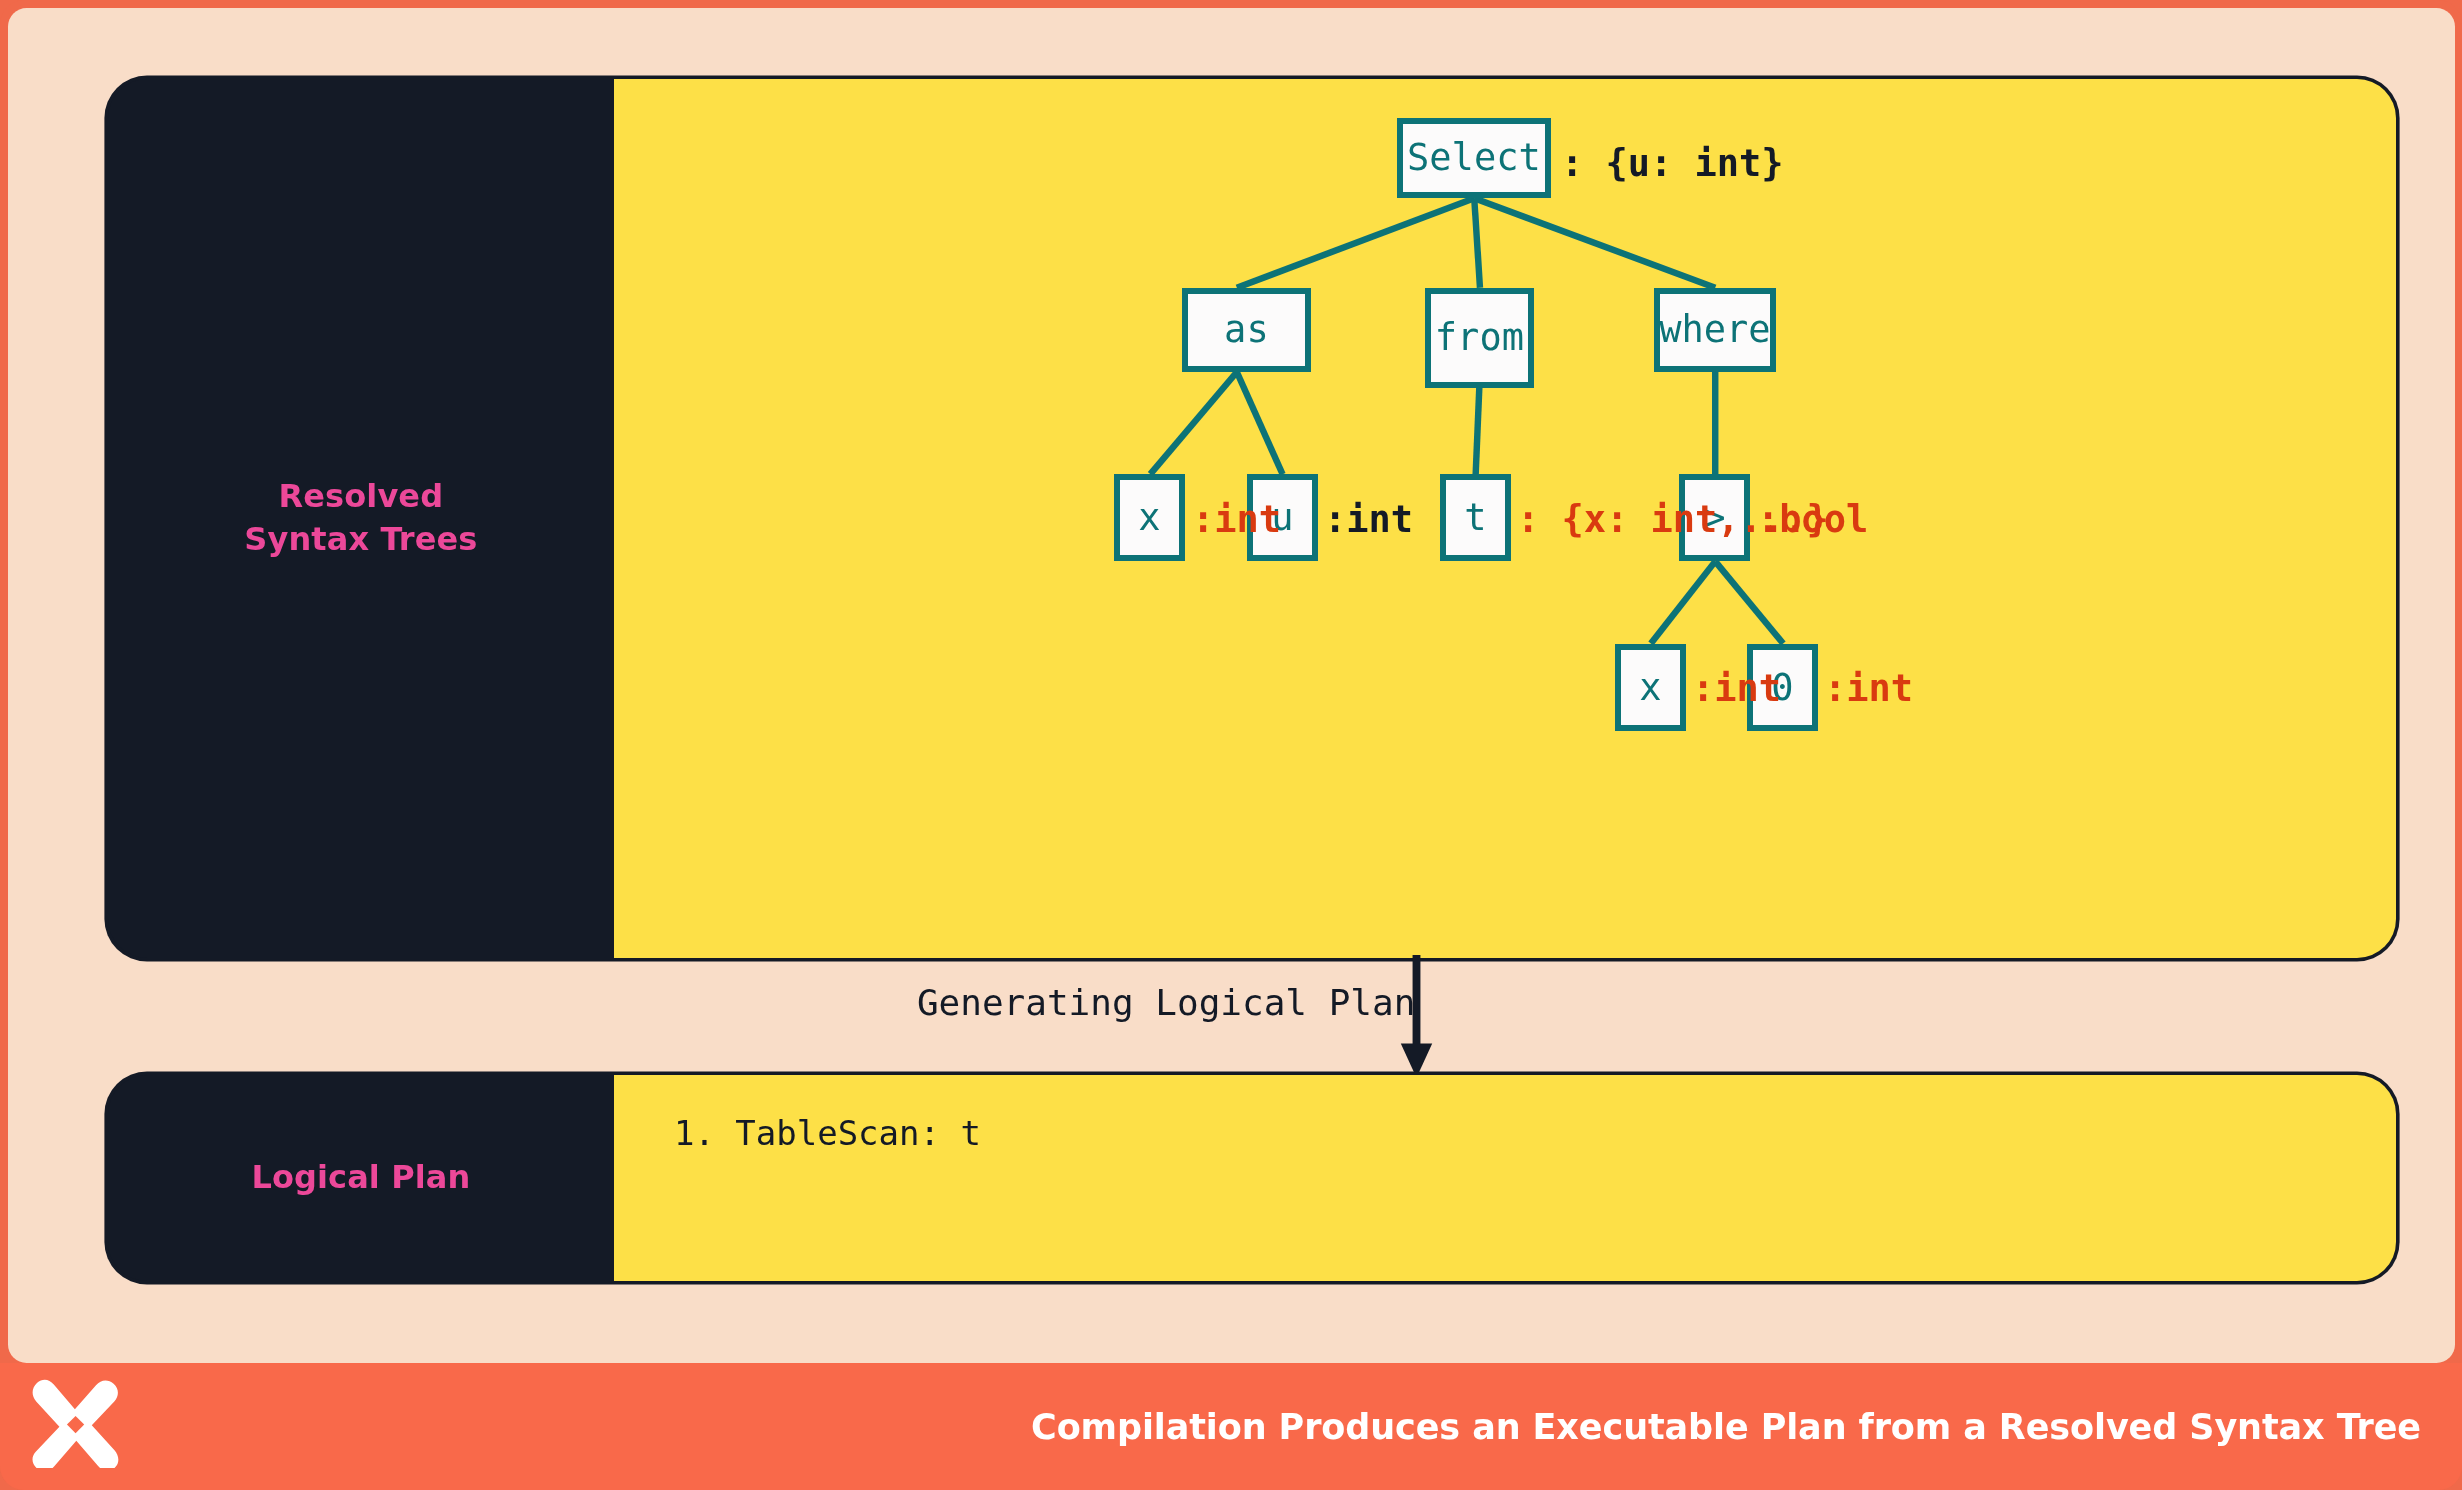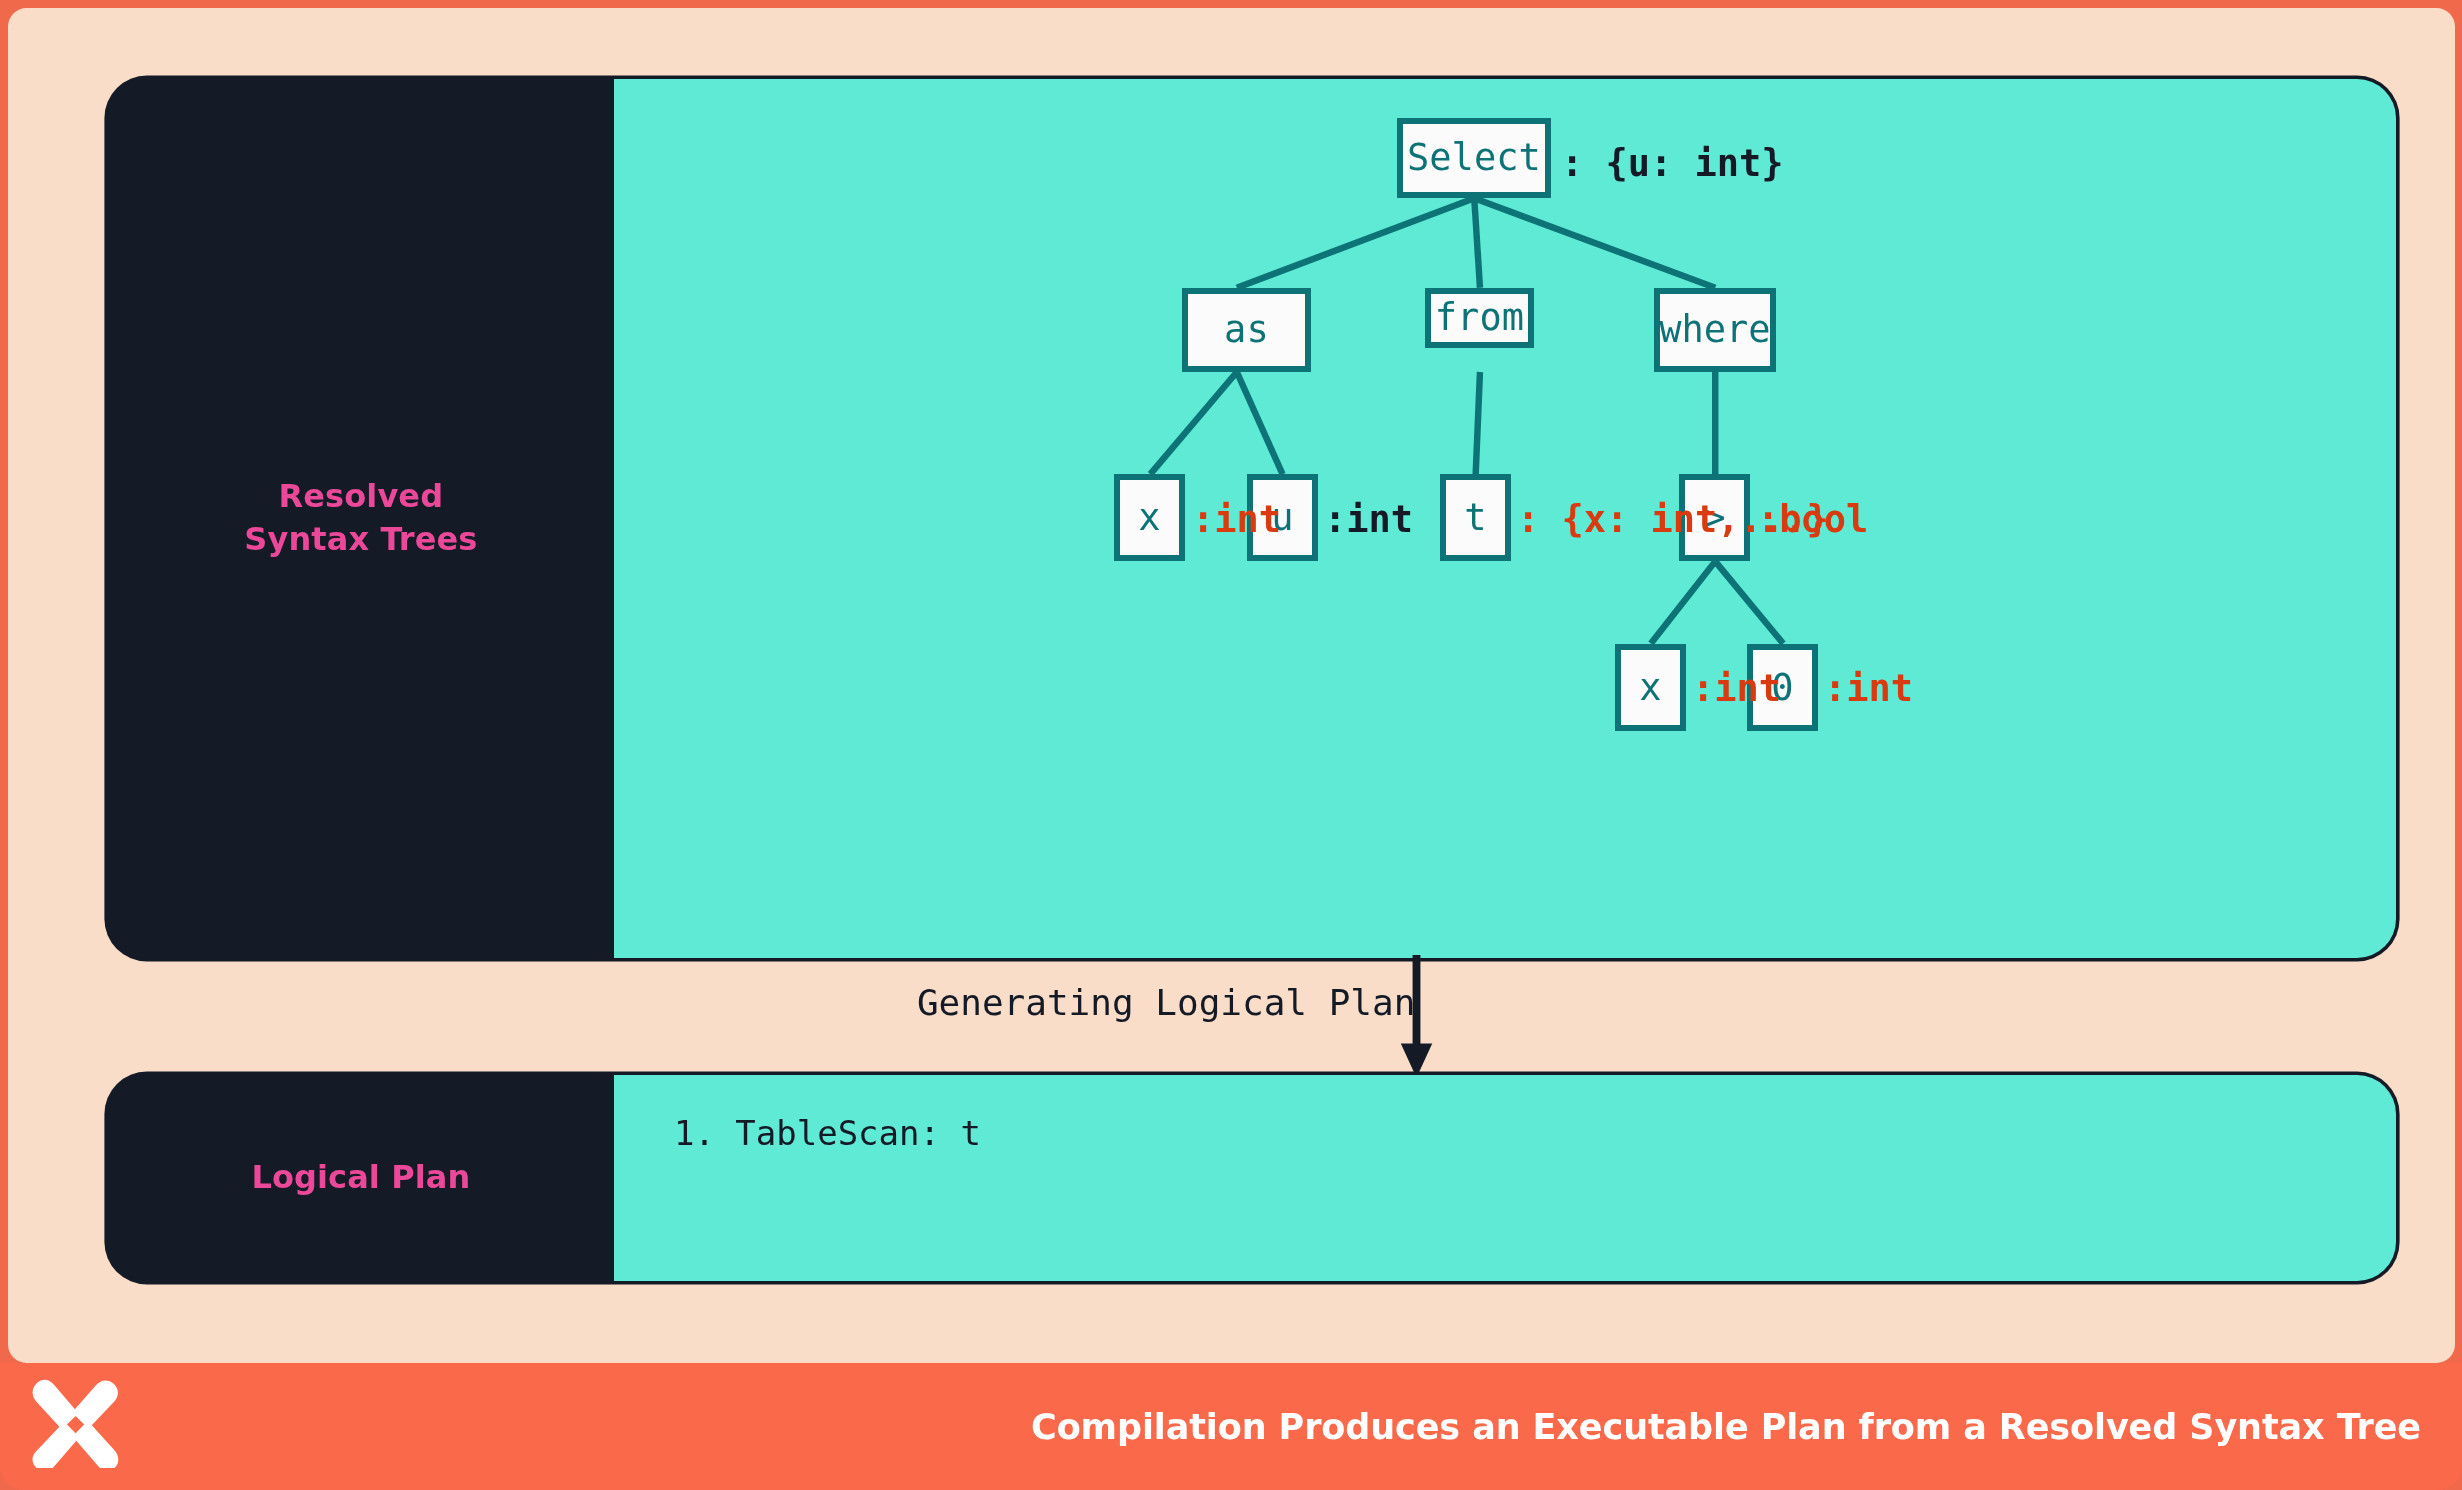--- a/index.html
+++ b/index.html
@@ -60,21 +60,21 @@
     text-align: center;
     letter-spacing: 0.1px;
   }
 
   .panel-body {
     position: absolute;
     top: 0;
     left: 506px;
     right: 0;
     height: 100%;
-    background: #5eead4;
+    background: #fde047;
   }
 
   
   #rst-panel {
     left: 100px;
     top: 71px;
     width: 2288px;
     height: 879px;
   }
 
@@ -213,21 +213,21 @@
               <line x1="1203" y1="167" x2="1540" y2="292" stroke="#0D7377" stroke-width="9"></line>
               <line x1="871" y1="410" x2="750" y2="553" stroke="#0D7377" stroke-width="9"></line>
               <line x1="871" y1="410" x2="935" y2="553" stroke="#0D7377" stroke-width="9"></line>
               <line x1="1211" y1="410" x2="1205" y2="553" stroke="#0D7377" stroke-width="9"></line>
               <line x1="1540" y1="410" x2="1540" y2="553" stroke="#0D7377" stroke-width="9"></line>
               <line x1="1540" y1="675" x2="1450" y2="790" stroke="#0D7377" stroke-width="9"></line>
               <line x1="1540" y1="675" x2="1635" y2="790" stroke="#0D7377" stroke-width="9"></line>
             </svg>
         <div class="node" style="left: 783px; top: 39px; width: 154px; height: 80px;">Select</div>
             <div class="node" style="left: 568px; top: 209px; width: 129px; height: 84px;">as</div>
-            <div class="node" style="left: 811px; top: 209px; width: 109px; height: 60px;">from</div>
+            <div class="node" style="left: 811px; top: 209px; width: 109px; height: 100px;">from</div>
             <div class="node" style="left: 1040px; top: 209px; width: 122px; height: 84px;">where</div>
             <div class="node" style="left: 500px; top: 395px; width: 71px; height: 87px;">x</div>
             <div class="node" style="left: 633px; top: 395px; width: 71px; height: 87px;">u</div>
             <div class="node" style="left: 826px; top: 395px; width: 71px; height: 87px;">t</div>
             <div class="node" style="left: 1065px; top: 395px; width: 71px; height: 87px;">&gt;</div>
             <div class="node" style="left: 1001px; top: 565px; width: 71px; height: 87px;">x</div>
             <div class="node" style="left: 1133px; top: 565px; width: 71px; height: 87px;">0</div>
             <div class="ann dark" style="left: 947px; top: 66px;">: {u: int}</div>
             <div class="ann red" style="left: 578px; top: 422px;">:int</div>
             <div class="ann dark" style="left: 710px; top: 422px;">:int</div>

